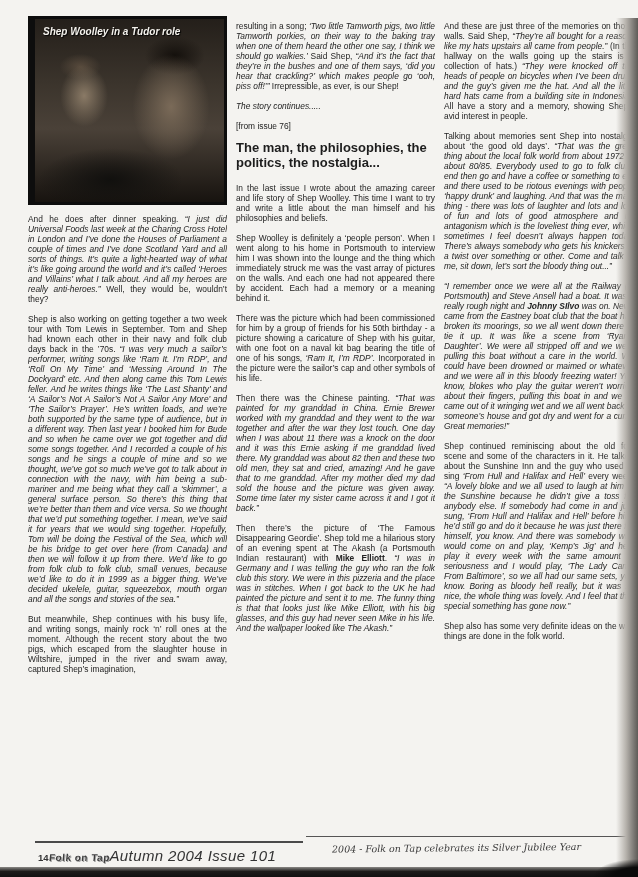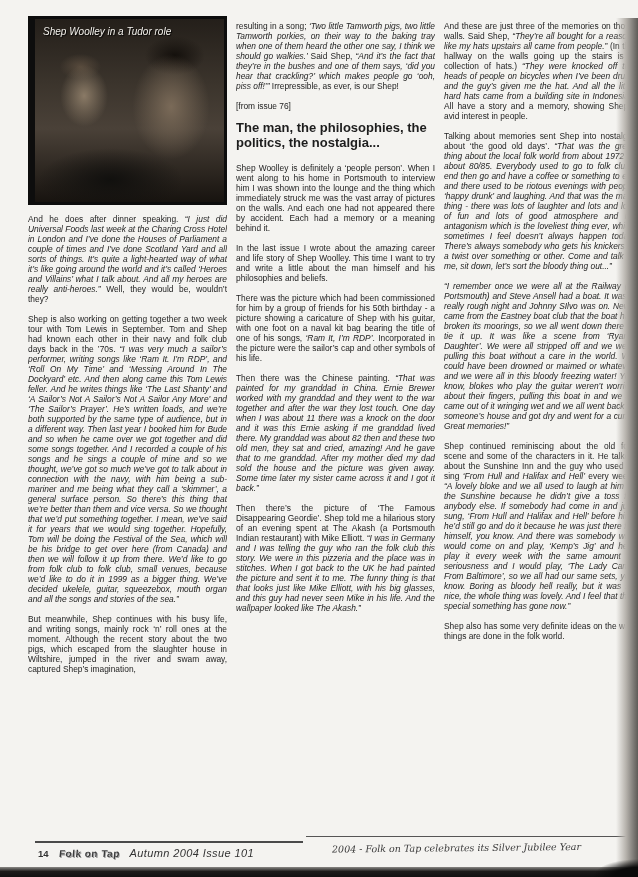--- a/index.html
+++ b/index.html
@@ -9,52 +9,52 @@
     font-family:"Liberation Sans","DejaVu Sans",sans-serif;color:#222;
   }
   .content{position:absolute;left:28px;top:14px;display:flex;gap:9px;height:834px;}
   .col{width:199px;overflow:hidden;}
   .col-3{width:190px;}
   .col p{
     margin:7px 0 10px 0;font-size:8.4px;line-height:10px;
     text-align:justify;color:#232323;
   }
   .i{font-style:italic;}
-  .b{font-weight:normal;}
+  .b{font-weight:bold;}
   
   .photo{
     position:relative;width:189px;height:183px;margin:2px 0 9px 0;
     border:3px solid #0d0d0d;border-left:7px solid #0d0d0d;
     background:
       radial-gradient(55px 75px at 72% 48%, #7a6a58 0%, rgba(60,50,40,0) 70%),
       radial-gradient(40px 26px at 74% 20%, #14100c 0%, rgba(20,16,12,0) 75%),
       radial-gradient(34px 44px at 26% 42%, #8a7a66 0%, rgba(70,60,48,0) 70%),
       radial-gradient(26px 16px at 24% 26%, #574a3c 0%, rgba(40,34,26,0) 80%),
       radial-gradient(90px 40px at 40% 88%, #11100e 0%, rgba(17,16,14,0) 80%),
       linear-gradient(180deg, #241f1a 0%, #3b342c 35%, #4a4138 60%, #17130f 100%);
   }
   .photo-caption{
     position:absolute;left:8px;top:7px;
-    font-size:10px;font-style:italic;font-weight:normal;color:#f3f1ec;
+    font-size:10px;font-style:italic;font-weight:bold;color:#f3f1ec;
     text-shadow:1px 1px 1px rgba(0,0,0,.9);
   }
   
   .from-issue{margin:4px 0 2px 0;text-align:center;font-size:9px;color:#2a2a2a;}
   .main-title{margin:0 0 12px 0;text-align:center;font-size:15.5px;font-weight:bold;letter-spacing:.5px;color:#1d1d1d;}
   .sub-title{margin:0 0 13px 0;font-size:13px;font-weight:bold;line-height:14.5px;color:#1d1d1d;text-align:left;}
   
   .footer-line-left{position:absolute;left:35px;top:841px;width:268px;height:2px;background:#4a4a4a;}
   .footer-line-right{position:absolute;left:306px;top:836px;width:322px;height:1px;background:#555;}
-  .footer-left{position:absolute;left:38px;top:847px;display:flex;align-items:baseline;gap:10px;}
+  .footer-left{position:absolute;left:38px;top:847px;display:flex;align-items:baseline;}
   .page-number{font-size:9.5px;font-weight:bold;color:#333;}
   .magazine-logo{
     font-size:10px;font-weight:bold;color:#3c3c3c;letter-spacing:.5px;
     transform:skewX(-6deg);text-shadow:0 0 1px #fff, 1px 1px 0 #999;
   }
-  .issue-info{font-size:11px;font-style:italic;color:#333;letter-spacing:.4px;}
+  .issue-info{font-size:15px;font-style:italic;color:#333;letter-spacing:.4px;}
   .jubilee{
     position:absolute;left:332px;top:842px;width:300px;
     font-family:"DejaVu Serif","Liberation Serif",serif;
     font-style:italic;font-size:9.5px;color:#3a3a3a;transform:rotate(-.6deg);
     white-space:nowrap;
   }
   
   .edge-right{
     position:absolute;right:0;top:18px;bottom:0;width:22px;
     background:linear-gradient(to right, rgba(180,176,170,0) 0%, #b7b3ad 45%, #7d7a76 80%, #5f5c58 100%);
@@ -79,24 +79,25 @@
       <div class="photo">
         <span class="photo-caption">Shep Woolley in a Tudor role</span>
       </div>
       <p><span>And he does after dinner speaking. </span><span class="i">“I just did Universal Foods last week at the Charing Cross Hotel in London and I’ve done the Houses of Parliament a couple of times and I’ve done Scotland Yard and all sorts of things. It’s quite a light-hearted way of what it’s like going around the world and it’s called ‘Heroes and Villains’ what I talk about. And all my heroes are really anti-heroes.” </span><span>Well, they would be, wouldn’t they?</span></p>
       <p><span>Shep is also working on getting together a two week tour with Tom Lewis in September. Tom and Shep had known each other in their navy and folk club days back in the ’70s. </span><span class="i">“I was very much a sailor’s performer, writing songs like ‘Ram It. I’m RDP’, and ‘Roll On My Time’ and ‘Messing Around In The Dockyard’ etc. And then along came this Tom Lewis feller. And he writes things like ‘The Last Shanty’ and ‘A Sailor’s Not A Sailor’s Not A Sailor Any More’ and ‘The Sailor’s Prayer’. He’s written loads, and we’re both supported by the same type of audience, but in a different way. Then last year I booked him for Bude and so when he came over we got together and did some songs together. And I recorded a couple of his songs and he sings a couple of mine and so we thought, we’ve got so much we’ve got to talk about in connection with the navy, with him being a sub-mariner and me being what they call a ‘skimmer’, a general surface person. So there’s this thing that we’re better than them and vice versa. So we thought that we’d put something together. I mean, we’ve said it for years that we would sing together. Hopefully, Tom will be doing the Festival of the Sea, which will be his bridge to get over here (from Canada) and then we will follow it up from there. We’d like to go from folk club to folk club, small venues, because we’d like to do it in 1999 as a bigger thing. We’ve decided ukelele, guitar, squeezebox, mouth organ and all the songs and stories of the sea.”</span></p>
       <p><span>But meanwhile, Shep continues with his busy life, and writing songs, mainly rock ‘n’ roll ones at the moment. Although the recent story about the two pigs, which escaped from the slaughter house in Wiltshire, jumped in the river and swam away, captured Shep’s imagination,</span></p>
     </div>
 
     <div class="col col-2">
       <p><span>resulting in a song; </span><span class="i">‘Two little Tamworth pigs, two little Tamworth porkies, on their way to the baking tray when one of them heard the other one say, I think we should go walkies.’ </span><span>Said Shep, </span><span class="i">“And it’s the fact that they’re in the bushes and one of them says, ‘did you hear that crackling?’ which makes people go ‘ooh, piss off!’” </span><span>Irrepressible, as ever, is our Shep!</span></p>
+      <p><span class="i">The story continues.....</span></p>
       <p class="from-issue">[from issue 76]</p>
       <h2 class="sub-title">The man, the philosophies, the politics, the nostalgia...</h2>
+      <p><span>In the last issue I wrote about the amazing career and life story of Shep Woolley. This time I want to try and write a little about the man himself and his philosophies and beliefs.</span></p>
       <p><span>Shep Woolley is definitely a ‘people person’. When I went along to his home in Portsmouth to interview him I was shown into the lounge and the thing which immediately struck me was the vast array of pictures on the walls. And each one had not appeared there by accident. Each had a memory or a meaning behind it.</span></p>
-      <p><span>In the last issue I wrote about the amazing career and life story of Shep Woolley. This time I want to try and write a little about the man himself and his philosophies and beliefs.</span></p>
       <p><span>There was the picture which had been commissioned for him by a group of friends for his 50th birthday - a picture showing a caricature of Shep with his guitar, with one foot on a naval kit bag bearing the title of one of his songs, </span><span class="i">‘Ram It, I’m RDP’</span><span>. Incorporated in the picture were the sailor’s cap and other symbols of his life.</span></p>
       <p><span>Then there was the Chinese painting. </span><span class="i">“That was painted for my granddad in China. Ernie Brewer worked with my granddad and they went to the war together and after the war they lost touch. One day when I was about 11 there was a knock on the door and it was this Ernie asking if me granddad lived there. My granddad was about 82 then and these two old men, they sat and cried, amazing! And he gave that to me granddad. After my mother died my dad sold the house and the picture was given away. Some time later my sister came across it and I got it back.”</span></p>
       <p><span>Then there’s the picture of ‘The Famous Disappearing Geordie’. Shep told me a hilarious story of an evening spent at The Akash (a Portsmouth Indian restaurant) with </span><span class="b">Mike Elliott</span><span>. </span><span class="i">“I was in Germany and I was telling the guy who ran the folk club this story. We were in this pizzeria and the place was in stitches. When I got back to the UK he had painted the picture and sent it to me. The funny thing is that that looks just like Mike Elliott, with his big glasses, and this guy had never seen Mike in his life. And the wallpaper looked like The Akash.”</span></p>
     </div>
 
     <div class="col col-3">
       <p><span>And these are just three of the memories on those walls. Said Shep, </span><span class="i">“They’re all bought for a reason, like my hats upstairs all came from people.” </span><span>(In the hallway on the walls going up the stairs is a collection of hats.) </span><span class="i">“They were knocked off the heads of people on bicycles when I’ve been drunk and the guy’s given me the hat. And all the little hard hats came from a building site in Indonesia.” </span><span>All have a story and a memory, showing Shep’s avid interest in people.</span></p>
       <p><span>Talking about memories sent Shep into nostalgia about ‘the good old days’. </span><span class="i">“That was the great thing about the local folk world from about 1972 to about 80/85. Everybody used to go to folk clubs end then go and have a coffee or something to eat and there used to be riotous evenings with people ‘happy drunk’ and laughing. And that was the main thing - there was lots of laughter and lots and lots of fun and lots of good atmosphere and no antagonism which is the loveliest thing ever, which sometimes I feel doesn’t always happen today. There’s always somebody who gets his knickers in a twist over something or other. Come and talk to me, sit down, let’s sort the bloody thing out...”</span></p>
       <p><span class="i">“I remember once we were all at the Railway (in Portsmouth) and Steve Ansell had a boat. It was a really rough night and </span><span class="i b">Johnny SIlvo</span><span class="i"> was on. News came from the Eastney boat club that the boat had broken its moorings, so we all went down there to tie it up. It was like a scene from ‘Ryan’s Daughter’. We were all stripped off and we were pulling this boat without a care in the world. We could have been drowned or maimed or whatever and we were all in this bloody freezing water! You know, blokes who play the guitar weren’t worried about their fingers, pulling this boat in and we all came out of it wringing wet and we all went back to someone’s house and got dry and went for a curry. Great memories!”</span></p>
       <p><span>Shep continued reminiscing about the old folk scene and some of the characters in it. He talked about the Sunshine Inn and the guy who used to sing </span><span class="i">‘From Hull and Halifax and Hell’</span><span> every week. </span><span class="i">“A lovely bloke and we all used to laugh at him at the Sunshine because he didn’t give a toss for anybody else. If somebody had come in and just sung, ‘From Hull and Halifax and Hell’ before him, he’d still go and do it because he was just there for himself, you know. And there was somebody who would come on and play, ‘Kemp’s Jig’ and he’d play it every week with the same amount of seriousness and I would play, ‘The Lady Came From Baltimore’, so we all had our same sets, you know. Boring as bloody hell really, but it was so nice, the whole thing was lovely. And I feel that that special something has gone now.”</span></p>

